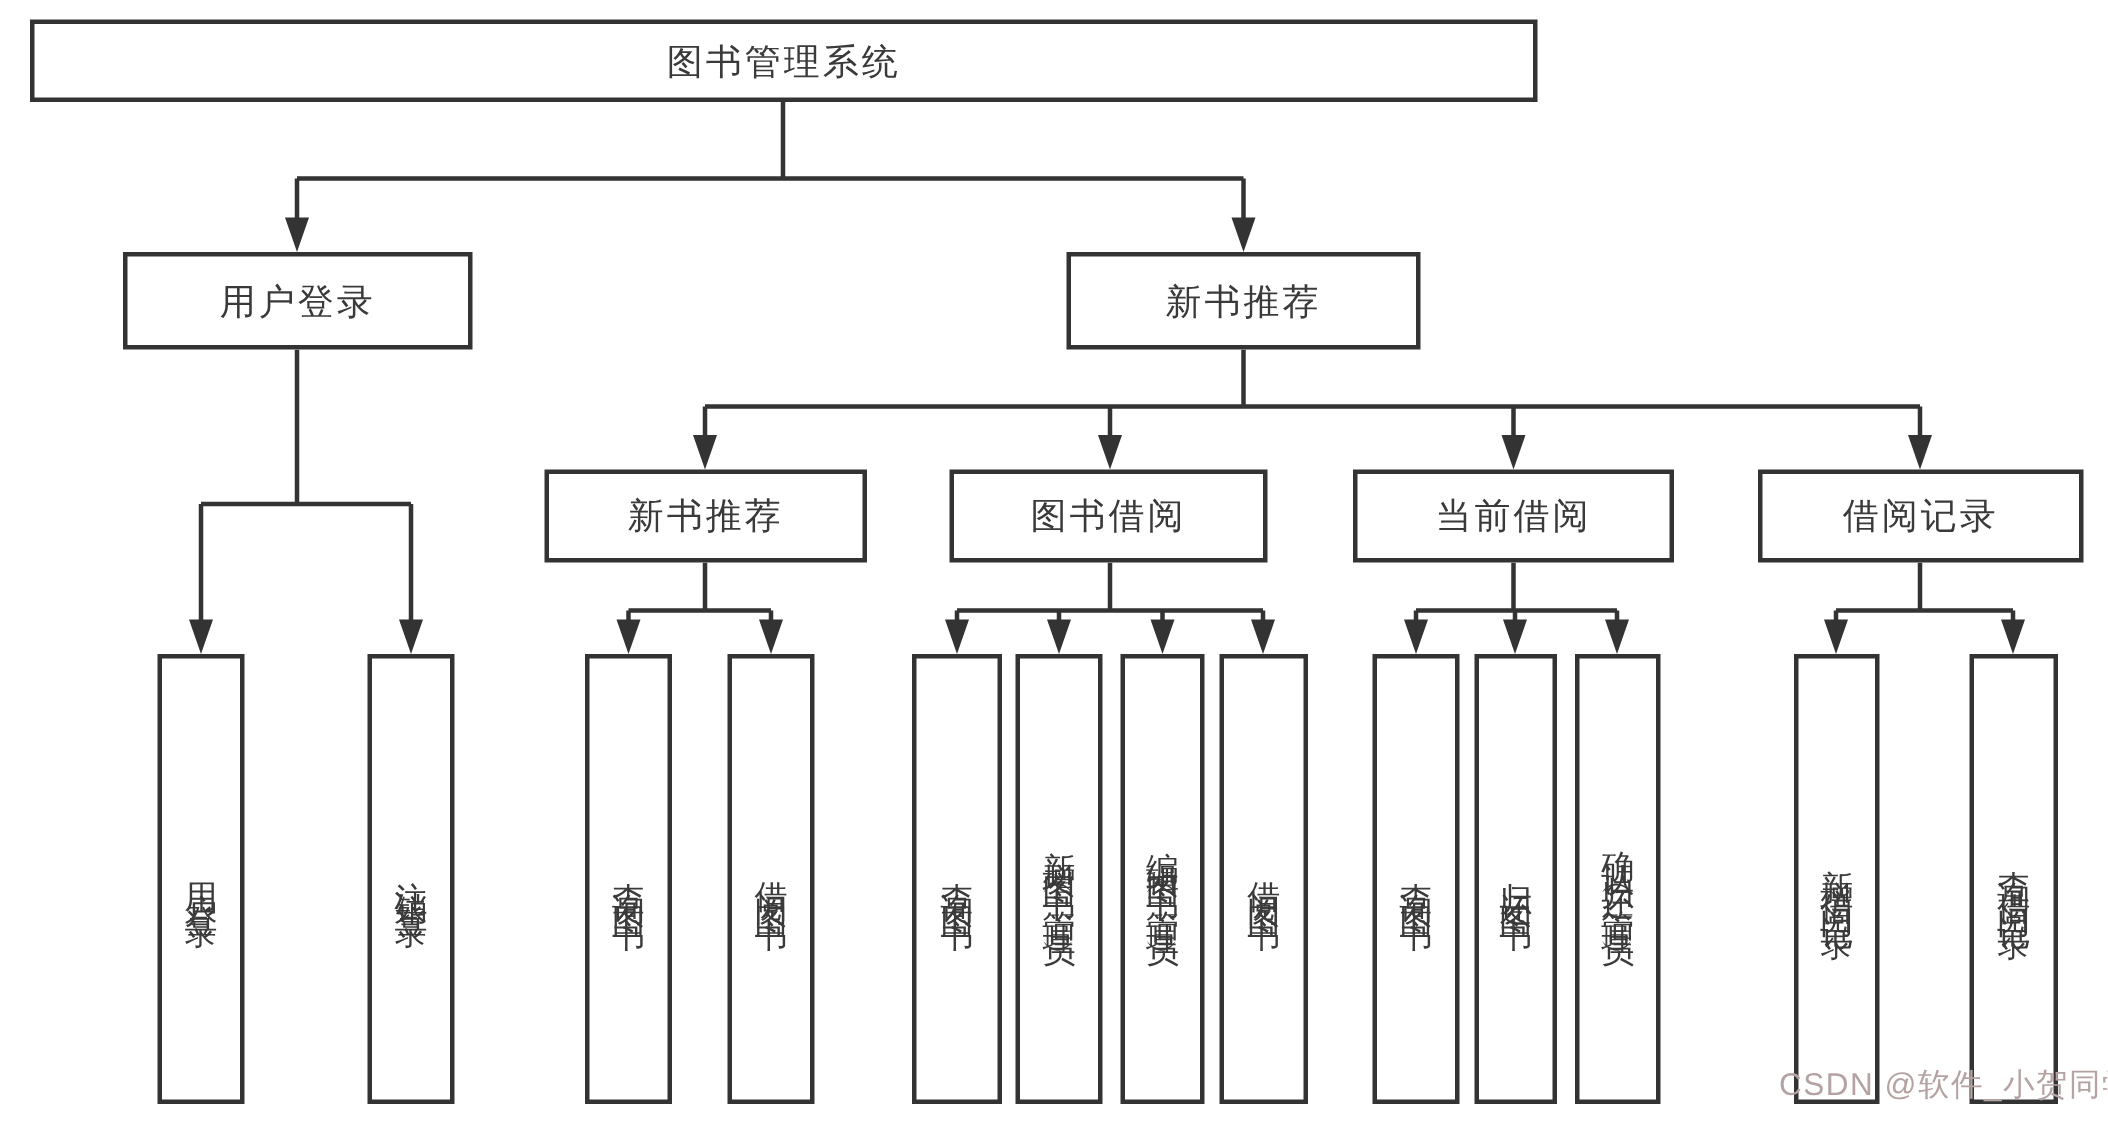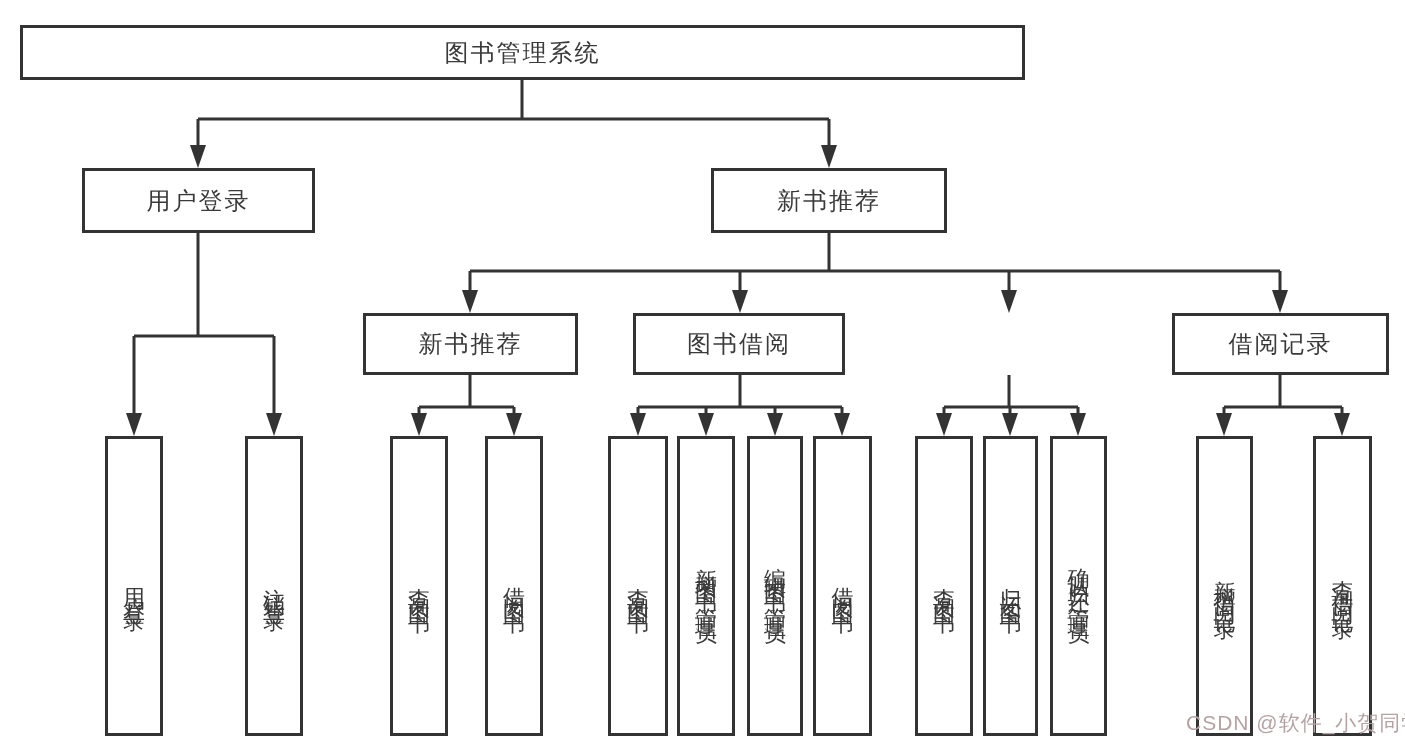--- a/index.html
+++ b/index.html
@@ -42,21 +42,21 @@
     justify-content: center;
     z-index: 2;
   }
   .h-box {
     font-size: 24px;
     letter-spacing: 2px;
     white-space: nowrap;
   }
   .root-box {
     left: 20px; top: 13px;
-    width: 1005px; height: 55px; margin-top: 12px;
+    width: 1005px; height: 55px;
   }
   .leaf {
     top: 436px;
     height: 300px;
     writing-mode: vertical-rl;
     text-orientation: mixed;
     font-size: 22px;
     letter-spacing: 8px;
     line-height: 1;
   }
@@ -126,20 +126,21 @@
     </g>
   </svg>
 
   <div class="box h-box root-box">图书管理系统</div>
 
   <div class="box h-box" style="left:82px; top:168px; width:233px; height:65px;">用户登录</div>
   <div class="box h-box" style="left:711px; top:168px; width:236px; height:65px;">新书推荐</div>
 
   <div class="box h-box" style="left:363px; top:313px; width:215px; height:62px;">新书推荐</div>
   <div class="box h-box" style="left:633px; top:313px; width:212px; height:62px;">图书借阅</div>
+  <div class="box h-box" style="left:902px; top:313px; width:214px; height:62px;">当前借阅</div>
   <div class="box h-box" style="left:1172px; top:313px; width:217px; height:62px;">借阅记录</div>
 
   <div class="box leaf" style="left:105px; width:58px;">用户登录</div>
   <div class="box leaf" style="left:245px; width:58px;">注销登录</div>
 
   <div class="box leaf" style="left:390px; width:58px;">查询图书</div>
   <div class="box leaf" style="left:485px; width:58px;">借阅图书</div>
 
   <div class="box leaf" style="left:608px; width:60px;">查询图书</div>
   <div class="box leaf" style="left:677px; width:58px;">新增图书（管理员）</div>

